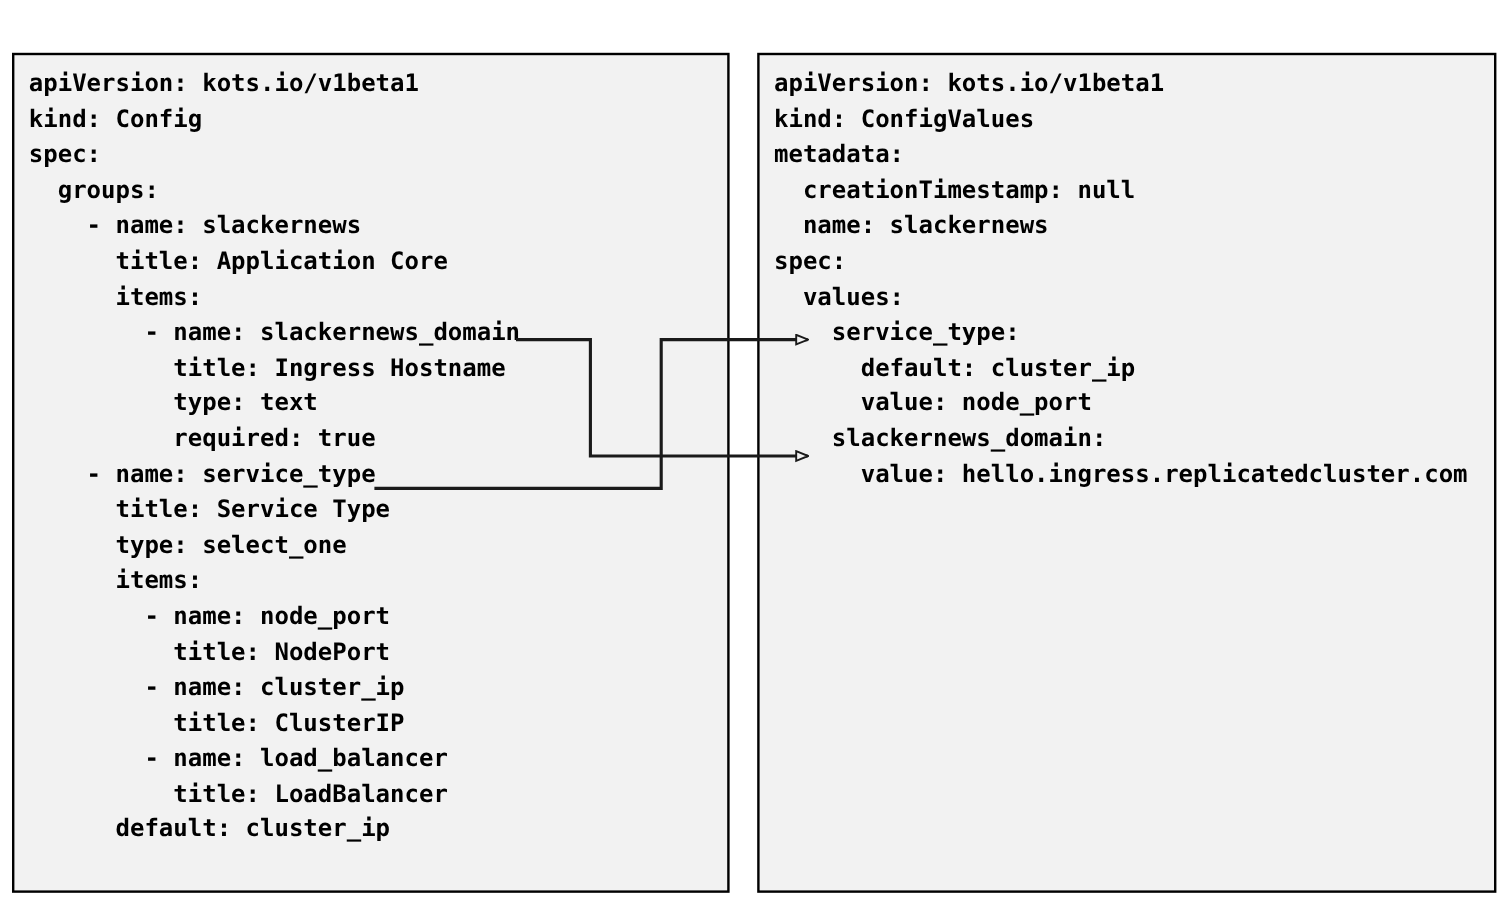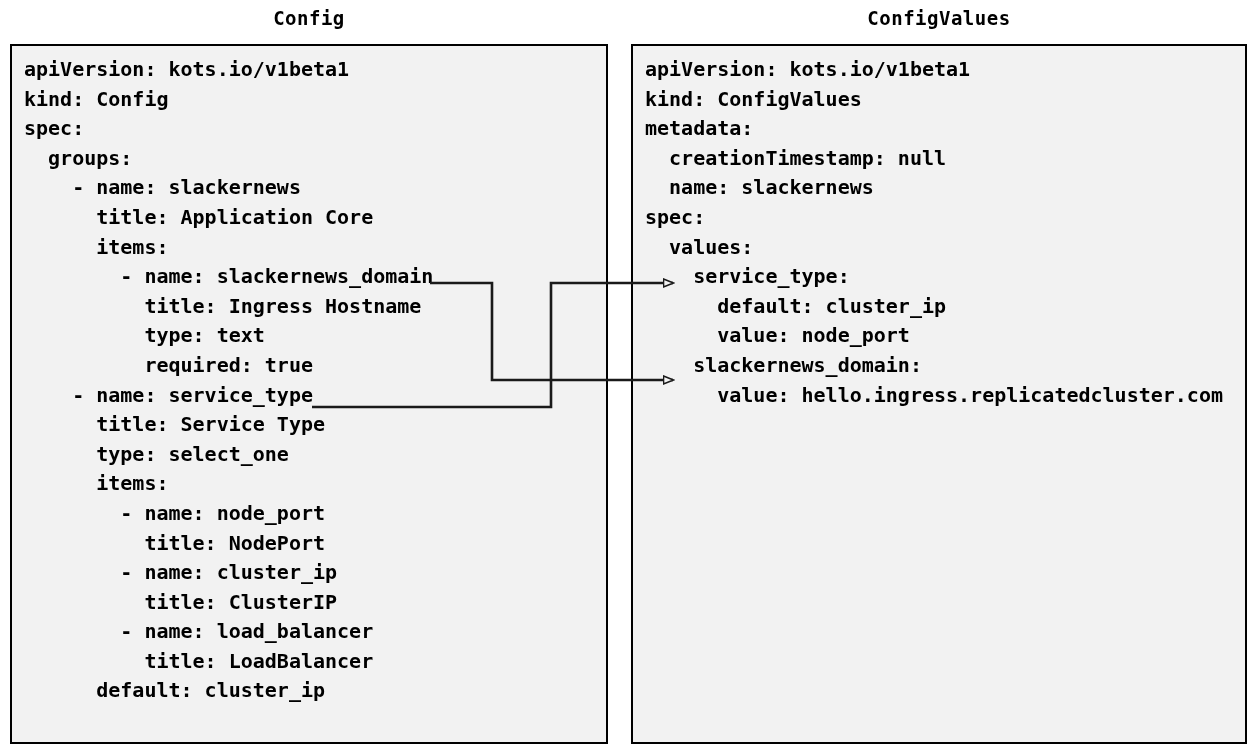--- a/index.html
+++ b/index.html
@@ -67,23 +67,21 @@
     width: 1258px;
     height: 756px;
     pointer-events: none;
   }
 </style>
 </head>
 <body>
 
 <div id="stage">
 
-  <div class="panel-title" id="title-config">Config</div>
 
-  <div class="panel-title" id="title-values">ConfigValues</div>
 
   <div class="yaml-panel" id="panel-config">
     <div class="yaml-body" id="config-lines"><div class="yaml-line">apiVersion: kots.io/v1beta1</div><div class="yaml-line">kind: Config</div><div class="yaml-line">spec:</div><div class="yaml-line">  groups:</div><div class="yaml-line">    - name: slackernews</div><div class="yaml-line">      title: Application Core</div><div class="yaml-line">      items:</div><div class="yaml-line">        - name: slackernews_domain</div><div class="yaml-line">          title: Ingress Hostname</div><div class="yaml-line">          type: text</div><div class="yaml-line">          required: true</div><div class="yaml-line">    - name: service_type</div><div class="yaml-line">      title: Service Type</div><div class="yaml-line">      type: select_one</div><div class="yaml-line">      items:</div><div class="yaml-line">        - name: node_port</div><div class="yaml-line">          title: NodePort</div><div class="yaml-line">        - name: cluster_ip</div><div class="yaml-line">          title: ClusterIP</div><div class="yaml-line">        - name: load_balancer</div><div class="yaml-line">          title: LoadBalancer</div><div class="yaml-line">      default: cluster_ip</div></div>
   </div>
 
   <div class="yaml-panel" id="panel-values">
     <div class="yaml-body" id="values-lines"><div class="yaml-line">apiVersion: kots.io/v1beta1</div><div class="yaml-line">kind: ConfigValues</div><div class="yaml-line">metadata:</div><div class="yaml-line">  creationTimestamp: null</div><div class="yaml-line">  name: slackernews</div><div class="yaml-line">spec:</div><div class="yaml-line">  values:</div><div class="yaml-line">    service_type:</div><div class="yaml-line">      default: cluster_ip</div><div class="yaml-line">      value: node_port</div><div class="yaml-line">    slackernews_domain:</div><div class="yaml-line">      value: hello.ingress.replicatedcluster.com</div></div>
   </div>
 
   <svg id="connector-layer" viewBox="0 0 1258 756" width="1258" height="756">

